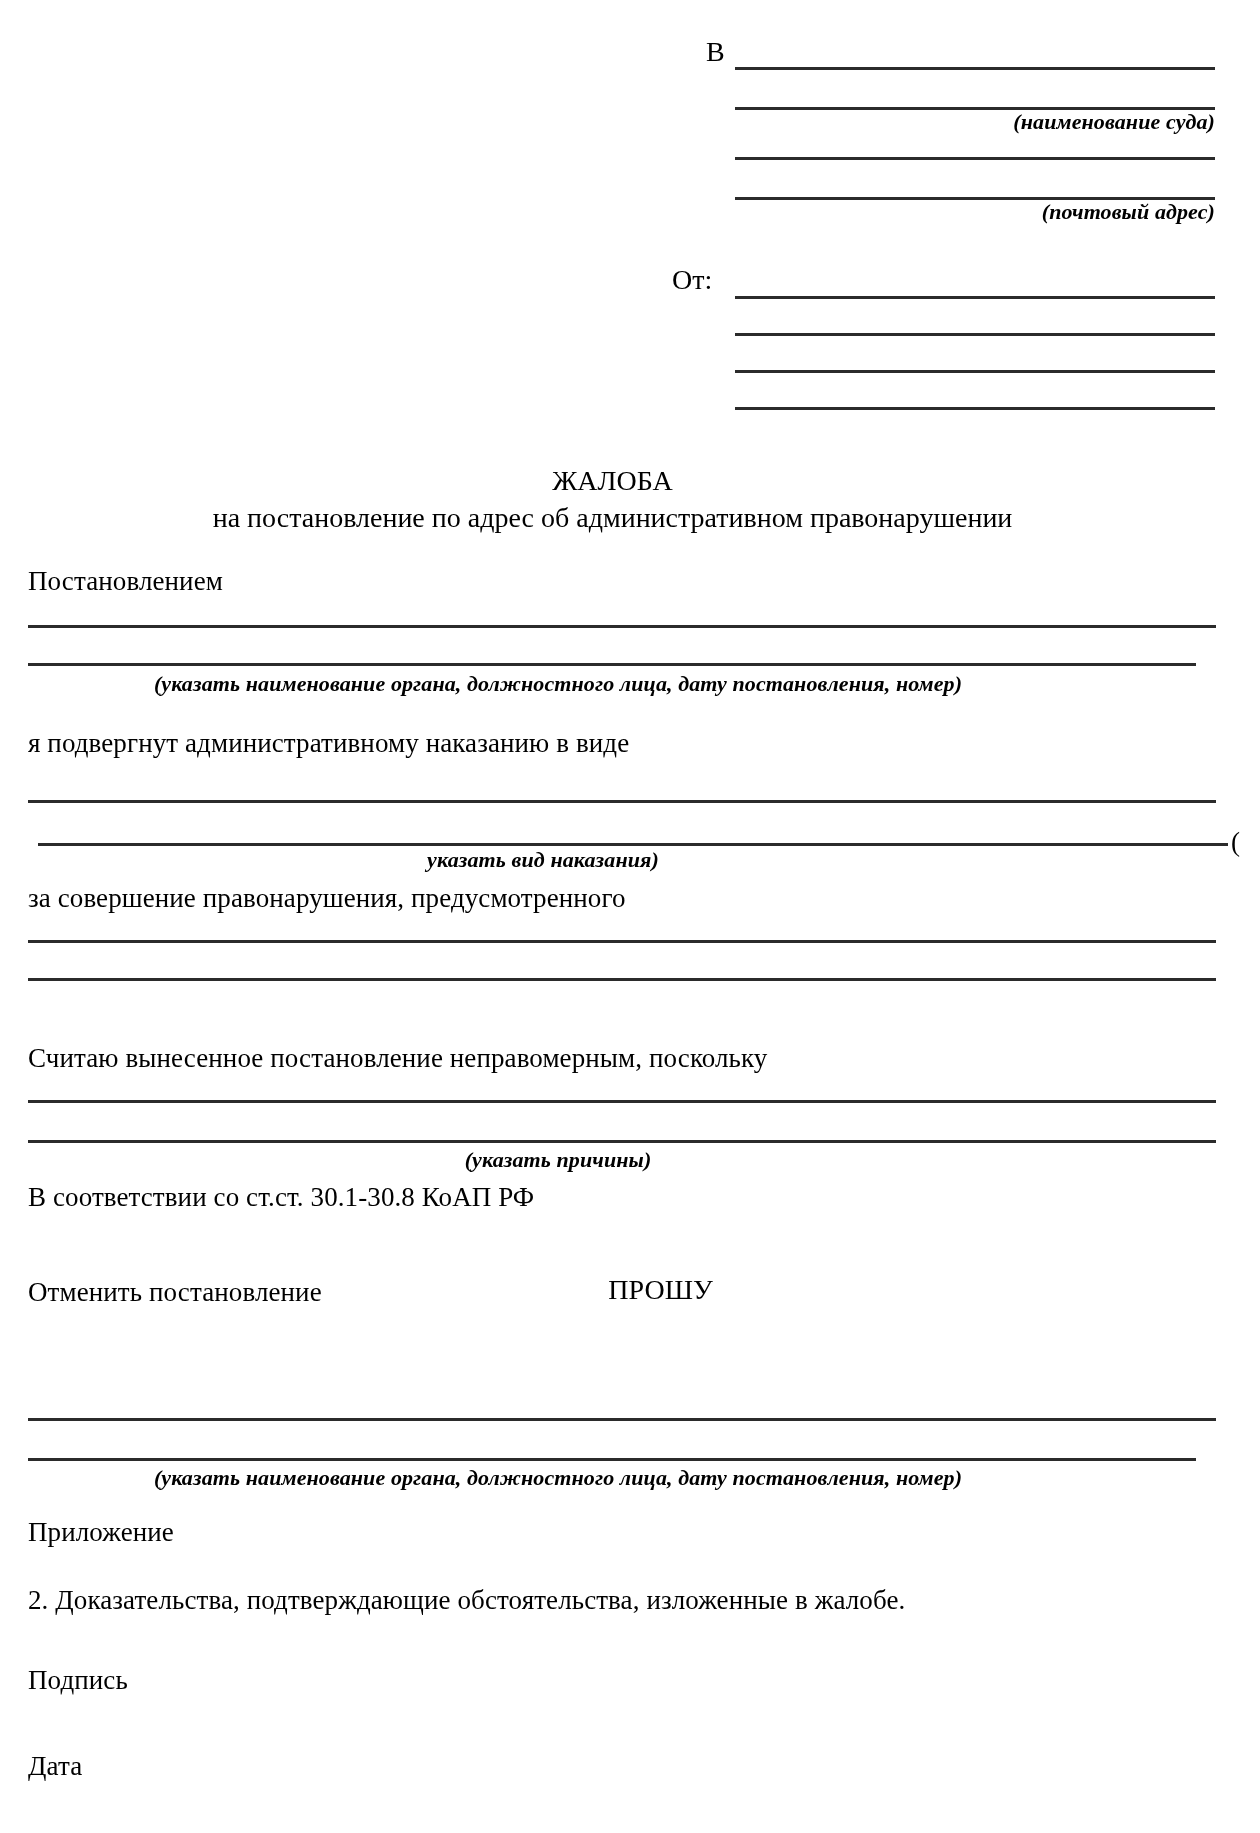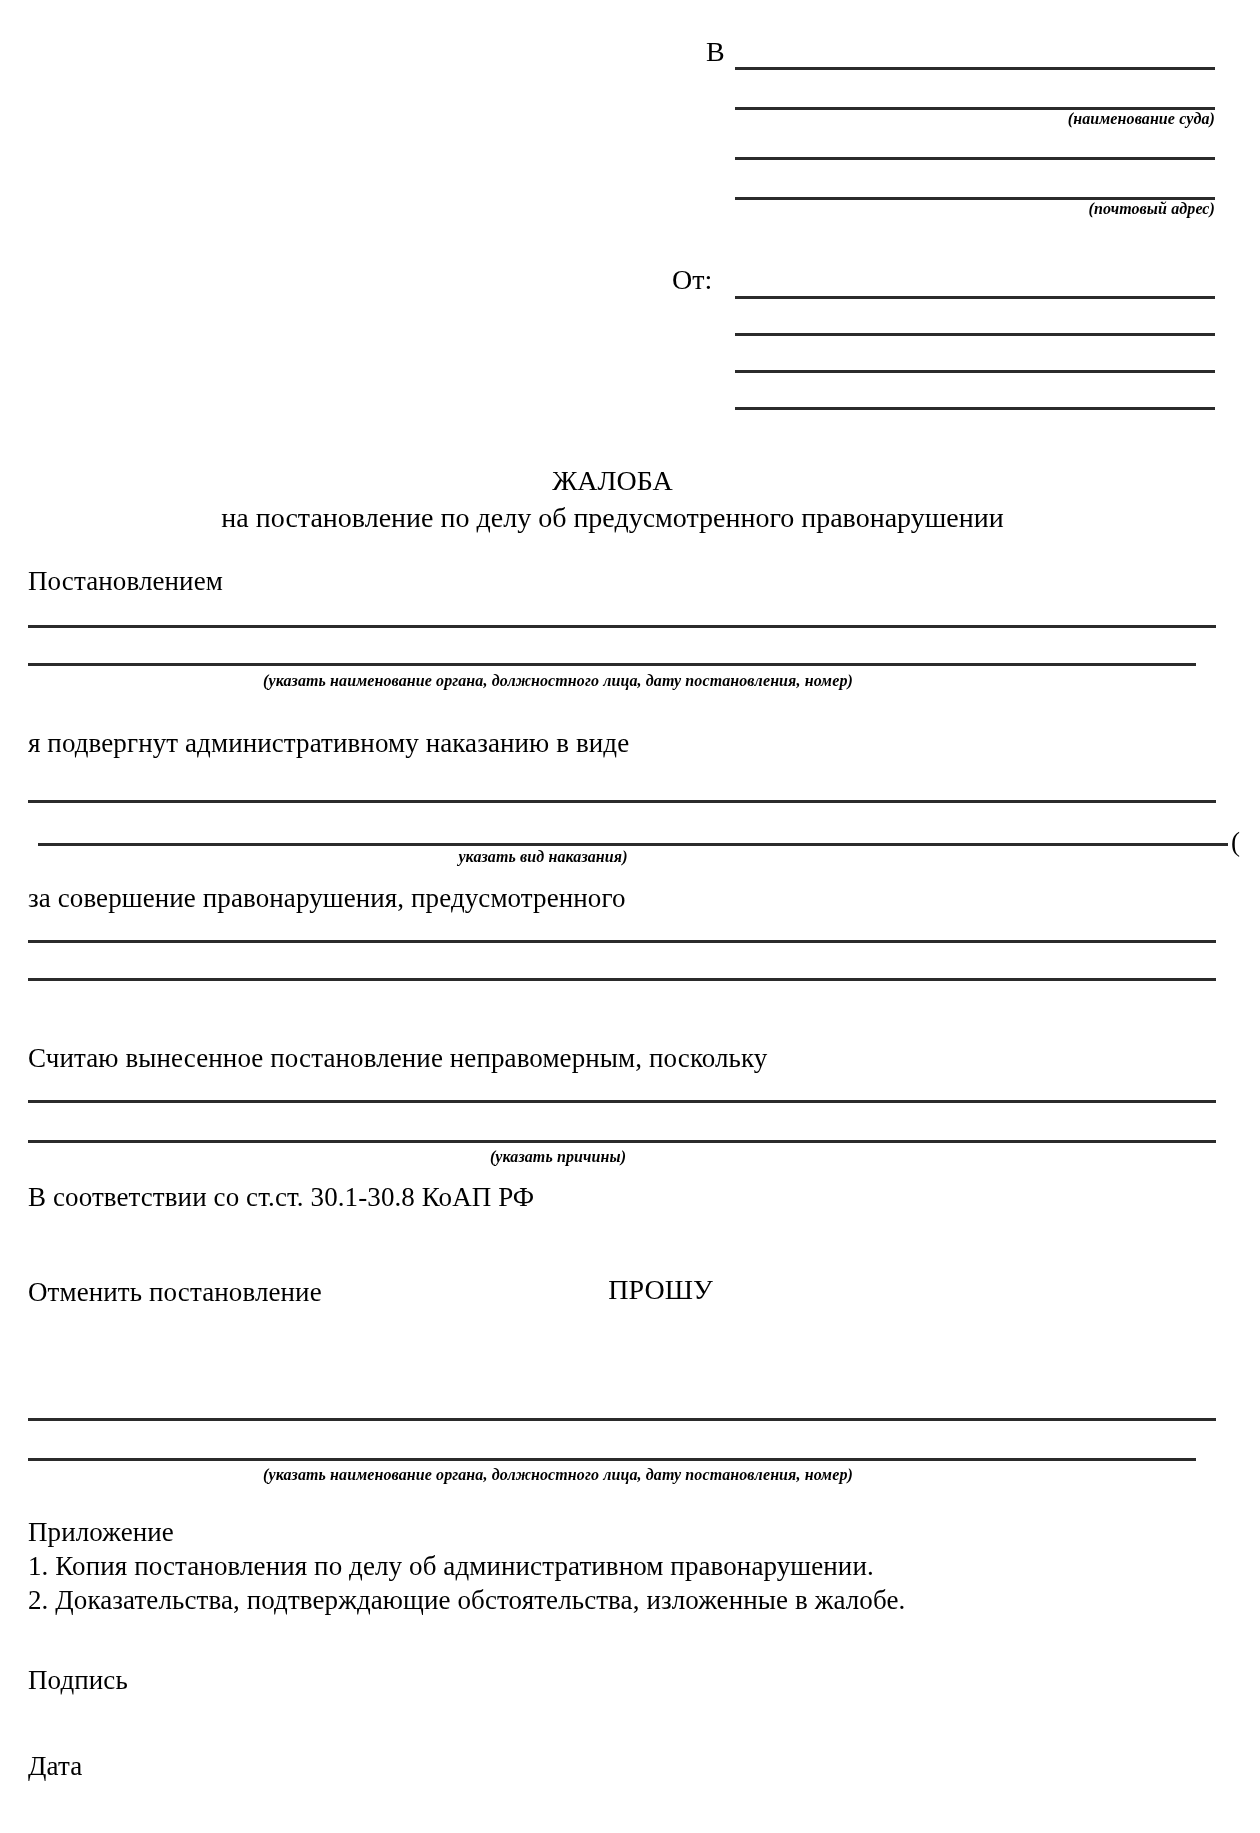--- a/index.html
+++ b/index.html
@@ -24,21 +24,21 @@
     position: absolute;
     font-size: 27px;
     line-height: 1.2;
     white-space: nowrap;
     letter-spacing: 0.1px;
   }
   .cap {
     position: absolute;
     font-style: italic;
     font-weight: bold;
-    font-size: 16px;
+    font-size: 22px;
     line-height: 1.1;
     white-space: nowrap;
     letter-spacing: 0.1px;
     font-family: "Liberation Serif", "DejaVu Serif", serif;
   }
   .title {
     position: absolute;
     font-size: 28px;
     line-height: 1.25;
     text-align: center;
@@ -85,21 +85,21 @@
   <div class="hdr-label" style="left:672px; top:264px;">От:</div>
 
   <div class="rule" style="left:735px; top:296px; width:480px;"></div>
   <div class="rule" style="left:735px; top:333px; width:480px;"></div>
   <div class="rule" style="left:735px; top:370px; width:480px;"></div>
   <div class="rule" style="left:735px; top:407px; width:480px;"></div>
 
 
   <div class="title" style="left:0px; top:463px; width:1225px; font-weight:normal;">ЖАЛОБА</div>
 
-  <div class="title" style="left:0px; top:500px; width:1225px; font-weight:normal;">на постановление по делу об предусмотренного правонарушении</div>
+  <div class="title" style="left:0px; top:500px; width:1225px; font-weight:normal;">на постановление по адрес об административном правонарушении</div>
 
   <div class="txt" style="left:28px; top:565px;">Постановлением</div>
 
   <div class="rule" style="left:28px; top:625px; width:1188px;"></div>
   <div class="rule" style="left:28px; top:663px; width:1168px;"></div>
 
   <div class="cap" style="left:28px; top:672px; width:1060px; text-align:center;">(указать наименование органа, должностного лица, дату постановления, номер)</div>
 
   <div class="txt" style="left:28px; top:727px;">я подвергнут административному наказанию в виде</div>
 
@@ -129,21 +129,20 @@
 
   <div class="txt" style="left:28px; top:1276px;">Отменить постановление</div>
 
   <div class="rule" style="left:28px; top:1418px; width:1188px;"></div>
   <div class="rule" style="left:28px; top:1458px; width:1168px;"></div>
 
   <div class="cap" style="left:28px; top:1466px; width:1060px; text-align:center;">(указать наименование органа, должностного лица, дату постановления, номер)</div>
 
   <div class="txt" style="left:28px; top:1516px;">Приложение</div>
 
-  <div class="txt" style="left:28px; top:1550px;">1. Копия постановления по делу об административном правонарушении.</div>
 
   <div class="txt" style="left:28px; top:1584px;">2. Доказательства, подтверждающие обстоятельства, изложенные в жалобе.</div>
 
   <div class="txt" style="left:28px; top:1664px;">Подпись</div>
 
   <div class="txt" style="left:28px; top:1750px;">Дата</div>
 
 </div>
 
 </body></html>

